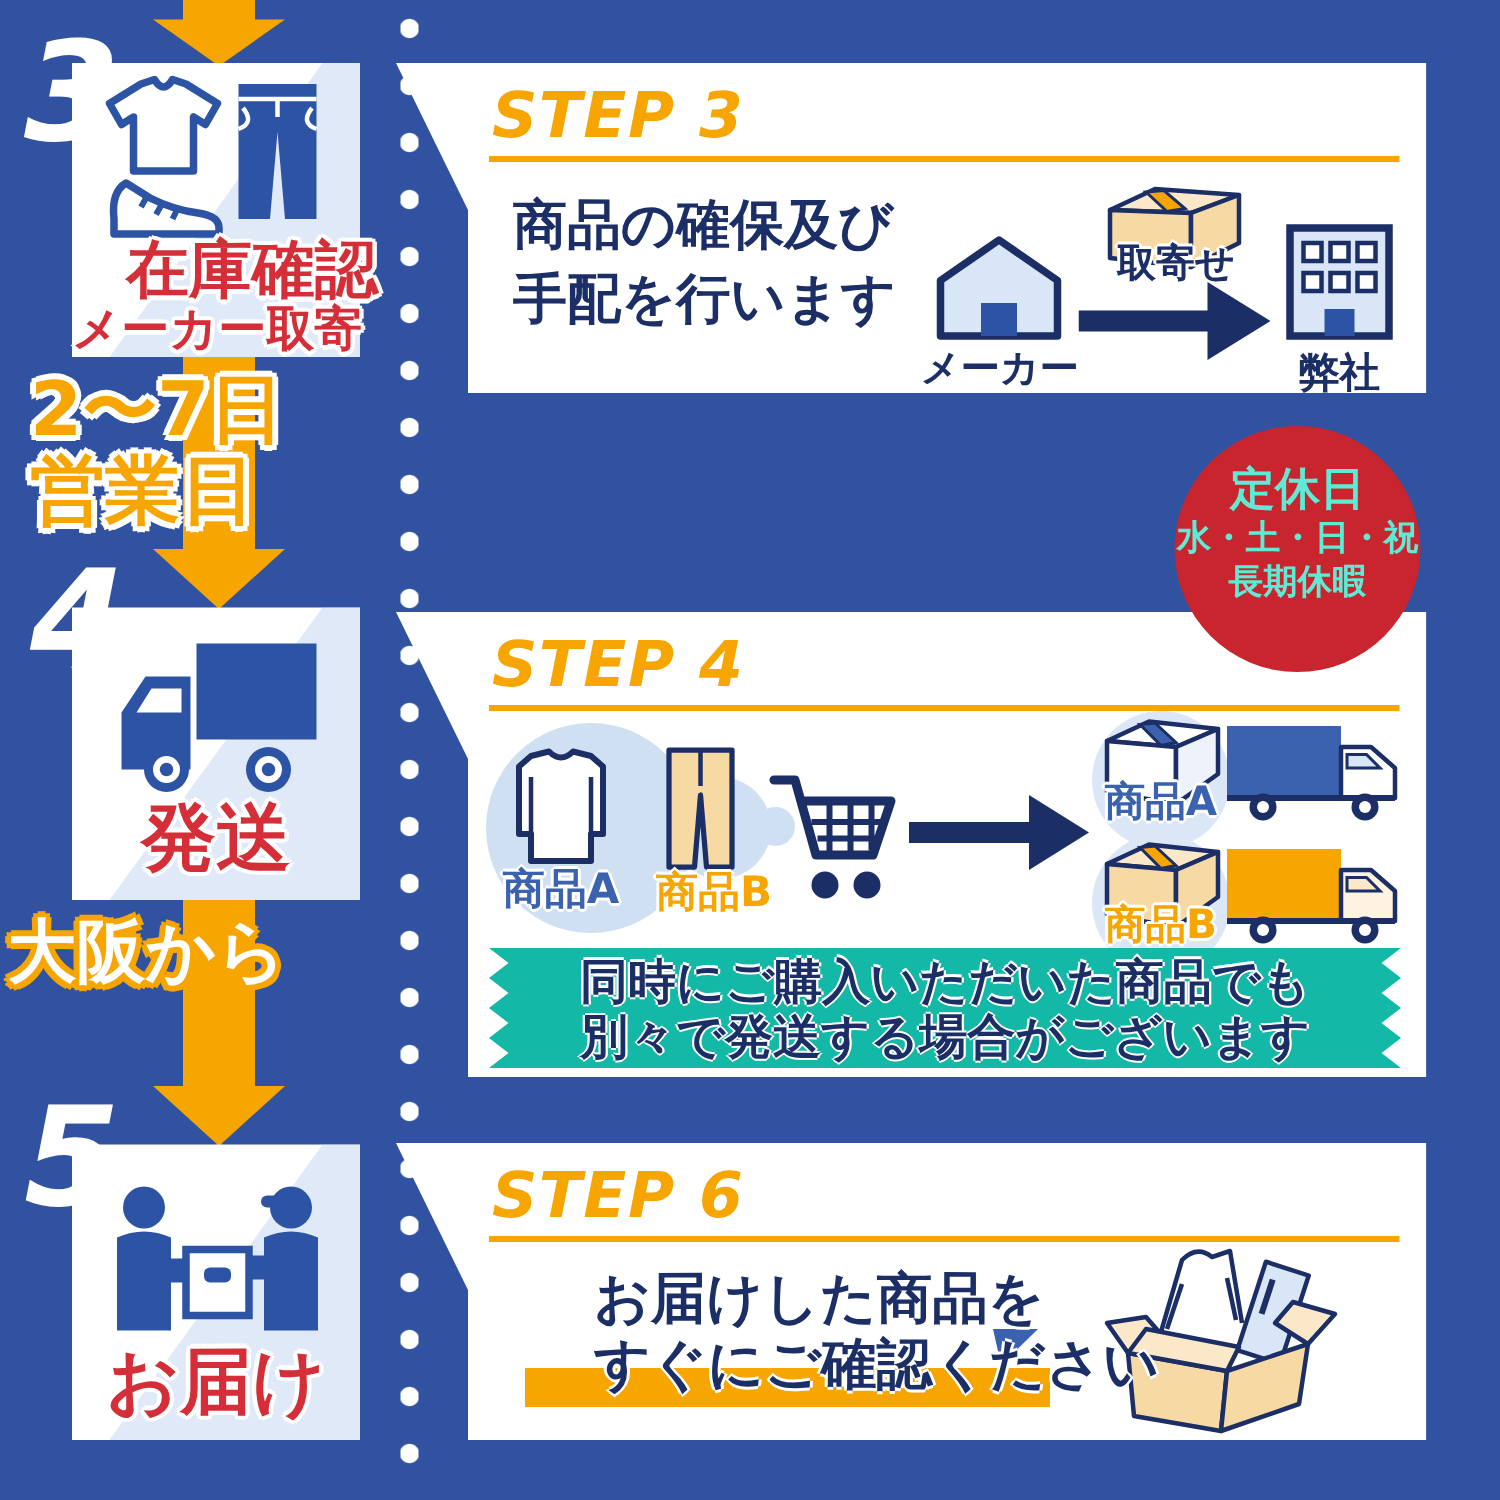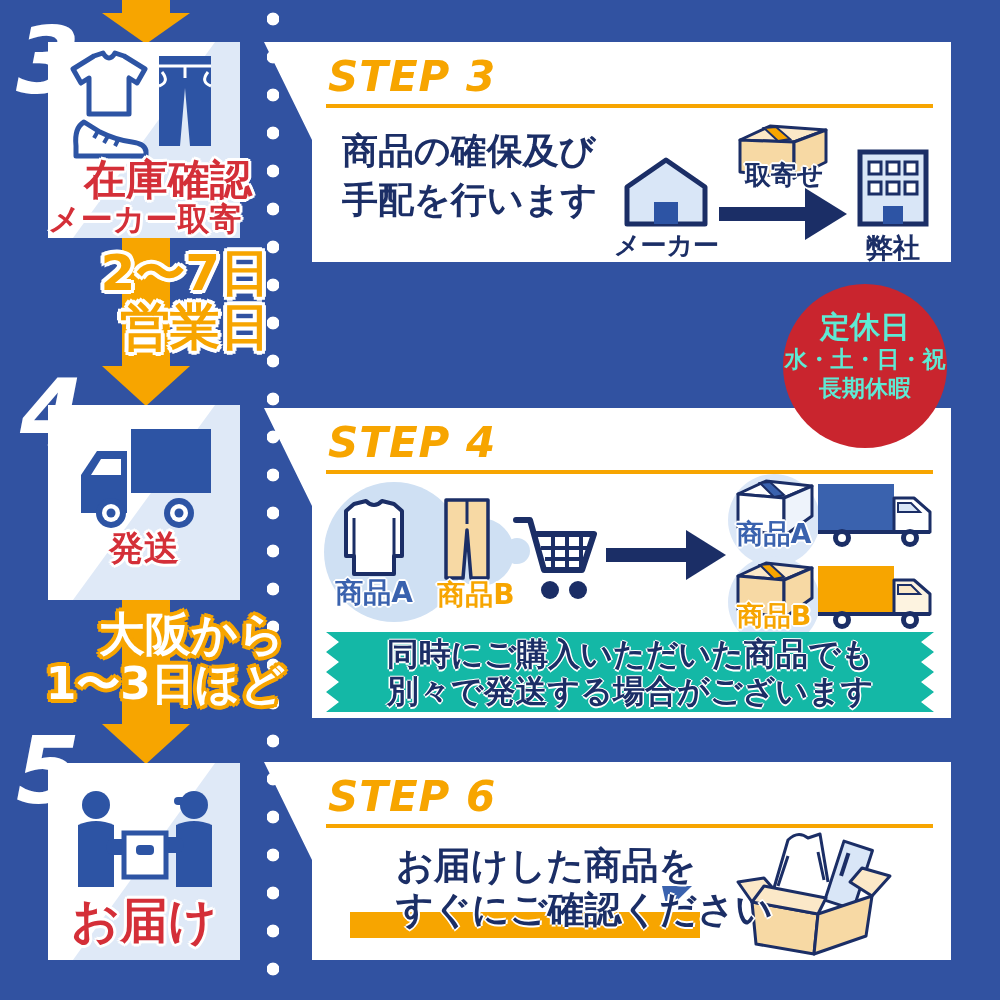--- a/index.html
+++ b/index.html
@@ -26,21 +26,21 @@
     position:absolute;inset:0;background:#dfe9f7;
     clip-path:polygon(87% 0,100% 0,100% 100%,13% 100%);
   }
   .side-card .inner{position:absolute;inset:0;}
   .redlabel{
     position:absolute;left:0;width:100%;text-align:center;color:#d42f38;font-weight:900;
     text-shadow:3px 0 #fff,-3px 0 #fff,0 3px #fff,0 -3px #fff,2px 2px #fff,-2px -2px #fff,2px -2px #fff,-2px 2px #fff;
     z-index:3;white-space:nowrap;
   }
   
-  .interval{z-index:3;text-align:right;font-weight:900;white-space:nowrap;line-height:1.08;}
+  .interval{z-index:3;text-align:left;font-weight:900;white-space:nowrap;line-height:1.08;}
   .tx-orange{color:#f7a500;text-shadow:4px 0 #fff,-4px 0 #fff,0 4px #fff,0 -4px #fff,3px 3px #fff,-3px -3px #fff,3px -3px #fff,-3px 3px #fff;}
   .tx-white{color:#ffffff;text-shadow:4px 0 #f7a500,-4px 0 #f7a500,0 4px #f7a500,0 -4px #f7a500,3px 3px #f7a500,-3px -3px #f7a500,3px -3px #f7a500,-3px 3px #f7a500;}
   
   .flow-arrow{z-index:1;}
   
   .main-card{
     left:264px;width:687px;background:#ffffff;z-index:2;
     clip-path:polygon(0 0,100% 0,100% 100%,48px 100%,48px 98px,0 0);
   }
   .step-title{
@@ -141,27 +141,26 @@
         <rect x="58" y="8" width="80" height="64" fill="#2d54a4"></rect>
         <path d="M54 30 L54 92 L8 92 L8 54 L24 30 Z" fill="#2d54a4"></path>
         <path d="M28 38 H48 V54 H18 Z" fill="#ffffff"></path>
         <circle cx="38" cy="92" r="15" fill="#2d54a4" stroke="#ffffff" stroke-width="0"></circle>
         <circle cx="38" cy="92" r="9" fill="#ffffff"></circle>
         <circle cx="38" cy="92" r="4.5" fill="#2d54a4"></circle>
         <circle cx="106" cy="92" r="15" fill="#2d54a4"></circle>
         <circle cx="106" cy="92" r="9" fill="#ffffff"></circle>
         <circle cx="106" cy="92" r="4.5" fill="#2d54a4"></circle>
       </svg>
-      <div class="redlabel" style="top:120px;font-size:35px;">発送</div>
+      <div class="redlabel" style="top:120px;font-size:50px;">発送</div>
     </div>
   </div>
 
   <div class="abs interval tx-white" style="left:5px;top:610px;width:280px;">
     <div style="font-size:46px;">大阪から</div>
-    <div style="font-size:44px;">1〜3日ほど</div>
   </div>
 
   <div class="abs side-card" style="top:763px;height:197px;">
     <div class="diag"></div>
     <div class="inner">
       <svg class="abs" style="left:18px;top:26px;" width="158" height="100" viewBox="0 0 158 100">
         <circle cx="30" cy="16" r="14" fill="#2d54a4"></circle>
         <path d="M12 36 Q30 28 48 36 L48 98 L12 98 Z" fill="#2d54a4"></path>
         <rect x="40" y="50" width="36" height="16" rx="8" fill="#2d54a4"></rect>
         <circle cx="128" cy="16" r="14" fill="#2d54a4"></circle>

